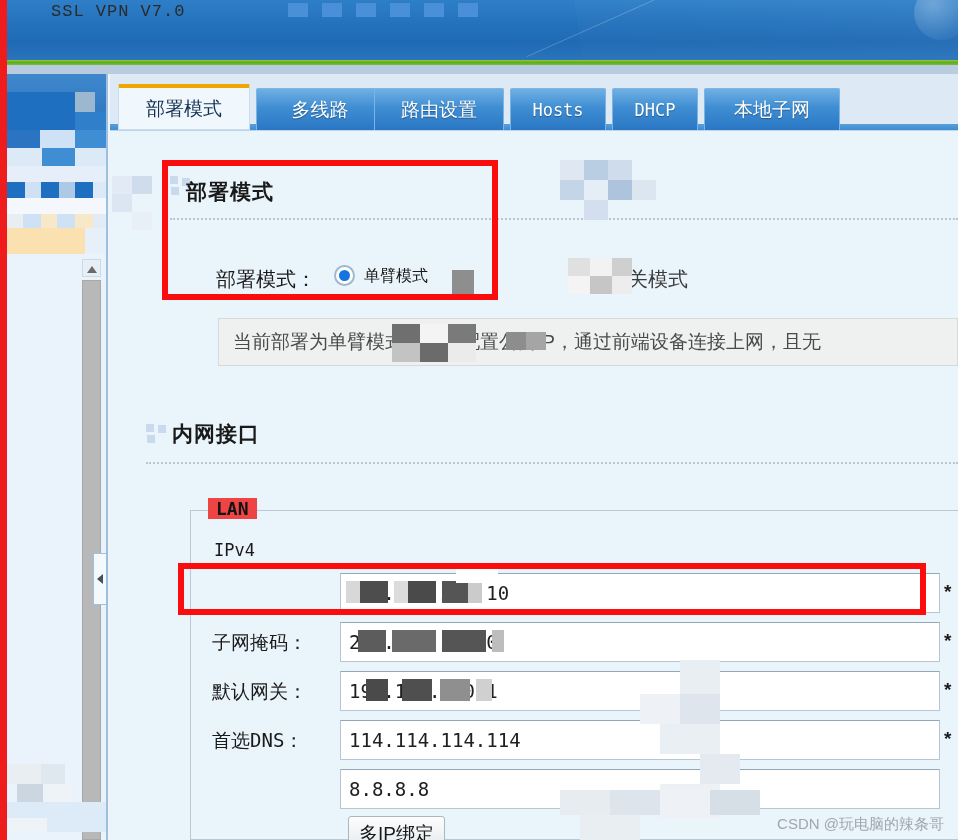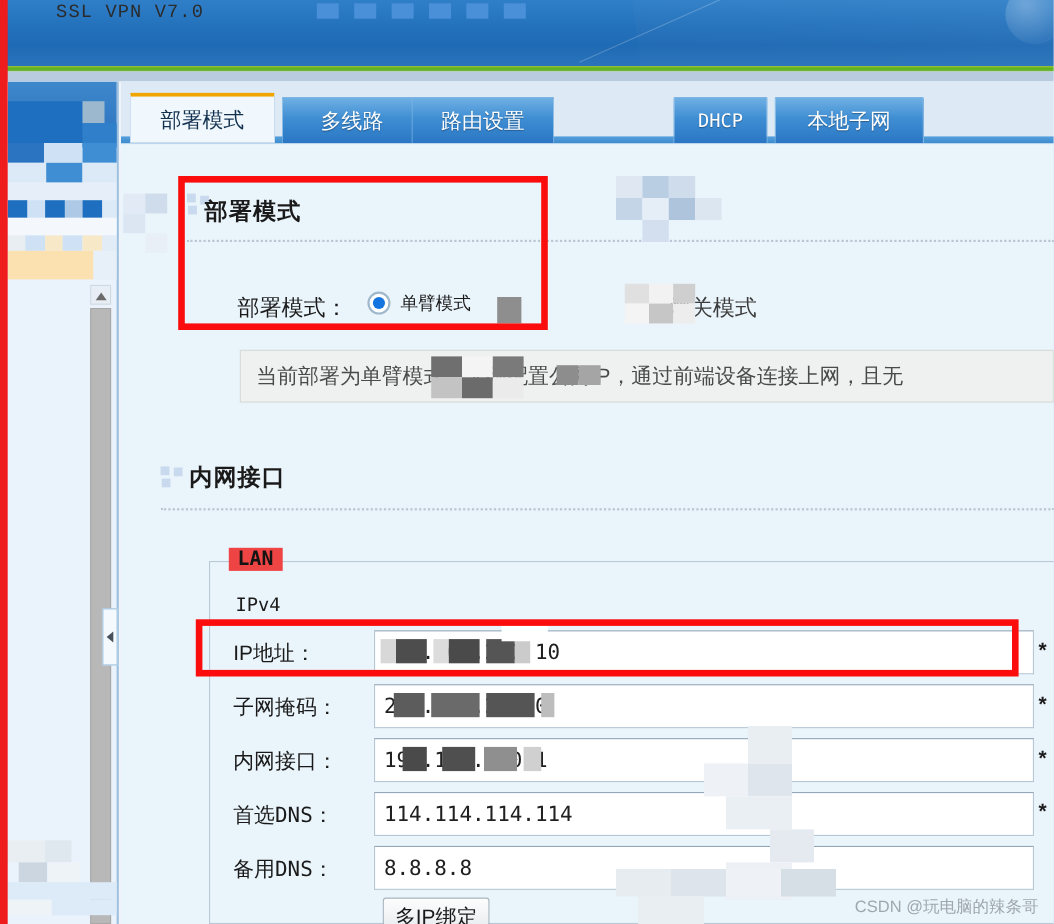--- a/index.html
+++ b/index.html
@@ -323,20 +323,23 @@
   <div id="tabbar">
     <div class="tab active" style="left:8px;width:132px;">
       <span>部署模式</span>
     </div>
     <div class="tab" style="left:146px;width:128px;">
       <span>多线路</span>
     </div>
     <div class="tab" style="left:264px;width:130px;">
       <span>路由设置</span>
     </div>
+    <div class="tab mono" style="left:400px;width:96px;">
+      <span>Hosts</span>
+    </div>
     <div class="tab mono" style="left:502px;width:86px;">
       <span>DHCP</span>
     </div>
     <div class="tab" style="left:594px;width:136px;">
       <span>本地子网</span>
     </div>
   </div>
 
   <div id="card"></div>
 </div>
@@ -364,53 +367,51 @@
     <i style="left:1px;top:11px;"></i>
 </div>
 <div class="section-head" style="left:172px;top:420px;">内网接口</div>
 <div class="dotted-sep" style="left:146px;top:462px;width:812px;"></div>
 
 <div id="lan-fieldset"></div>
 <div id="lan-legend">LAN</div>
 <div id="ipv4-label">IPv4</div>
 
 <div class="frow" style="top:573px;">
-  <div class="flabel">IP地址：</div>
   <div class="finput">
     <span>192.168.200.10</span>
   </div>
   <div class="fstar">*</div>
 </div>
 
 <div class="frow" style="top:622px;">
   <div class="flabel">子网掩码：</div>
   <div class="finput">
     <span>255.255.255.0</span>
   </div>
   <div class="fstar">*</div>
 </div>
 
 <div class="frow" style="top:671px;">
-  <div class="flabel">内网接口：</div>
+  <div class="flabel">默认网关：</div>
   <div class="finput">
     <span>192.168.200.1</span>
   </div>
   <div class="fstar">*</div>
 </div>
 
 <div class="frow" style="top:720px;">
   <div class="flabel label-mono">首选DNS：</div>
   <div class="finput">
     <span>114.114.114.114</span>
   </div>
   <div class="fstar">*</div>
 </div>
 
 <div class="frow" style="top:769px;">
-  <div class="flabel label-mono">备用DNS：</div>
   <div class="finput">
     <span>8.8.8.8</span>
   </div>
   <div class="fstar"></div>
 </div>
 
 <div id="multi-ip-button">多IP绑定</div>
 
 <div class="mos" style="left:568px;top:258px;width:64px;height:36px;">
   <i class="mos" style="left:0;top:0;width:22px;height:18px;background:#e0e0e0;"></i>

